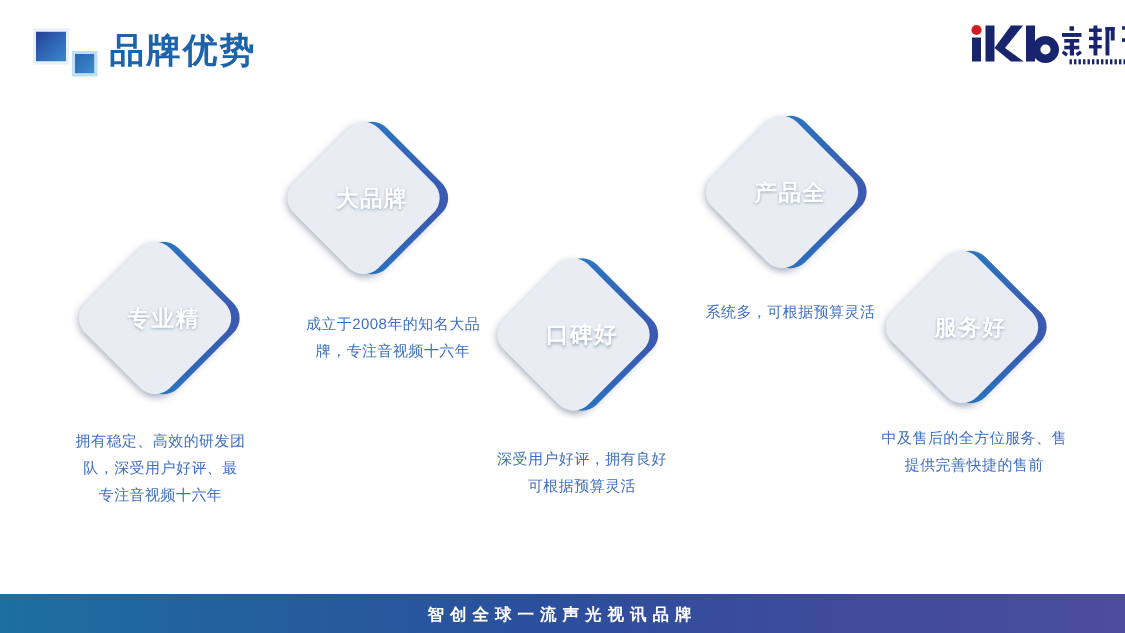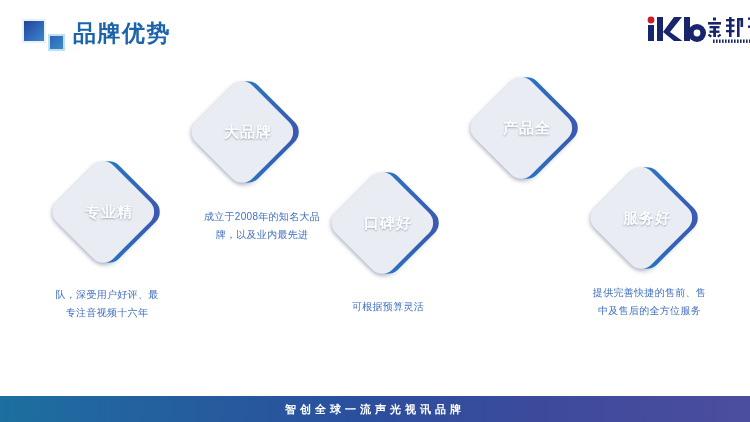--- a/index.html
+++ b/index.html
@@ -162,58 +162,61 @@
       </g>
     </svg>
   </div>
 
   <div class="diamond-wrap" style="left:69px;top:172px;">
     <div class="diamond">
       <div class="diamond-label">专业精</div>
     </div>
   </div>
   <div class="desc" style="left:22px;top:286px;width:170px;">
+    <div>拥有稳定、高效的研发团</div>
     <div>队，深受用户好评、最</div>
     <div>专注音视频十六年</div>
   </div>
 
   <div class="diamond-wrap" style="left:208px;top:92px;">
     <div class="diamond">
       <div class="diamond-label">大品牌</div>
     </div>
   </div>
   <div class="desc" style="left:177px;top:208px;width:170px;">
     <div>成立于2008年的知名大品</div>
-    <div>牌，以及业内最先进</div>
+    <div>牌，专注音视频十六年</div>
   </div>
 
   <div class="diamond-wrap" style="left:348px;top:183px;">
     <div class="diamond">
       <div class="diamond-label">口碑好</div>
     </div>
   </div>
   <div class="desc" style="left:303px;top:298px;width:170px;">
+    <div>深受用户好评，拥有良好</div>
     <div>可根据预算灵活</div>
   </div>
 
   <div class="diamond-wrap" style="left:487px;top:88px;">
     <div class="diamond">
       <div class="diamond-label">产品全</div>
     </div>
   </div>
   <div class="desc" style="left:442px;top:200px;width:170px;">
+    <div>系统多，可根据预算灵活</div>
   </div>
 
   <div class="diamond-wrap" style="left:607px;top:178px;">
     <div class="diamond">
       <div class="diamond-label">服务好</div>
     </div>
   </div>
   <div class="desc" style="left:562px;top:284px;width:175px;">
-    <div>提供完善快捷的售前、售</div>
-    <div>中及售后的全方位服务</div>
+    <div>中及售后的全方位服务、售</div>
+    <div>提供完善快捷的售前</div>
   </div>
 
   <div class="footer">
     <div class="footer-text">智创全球一流声光视讯品牌</div>
   </div>
 
 </div>
 
 </body></html>

